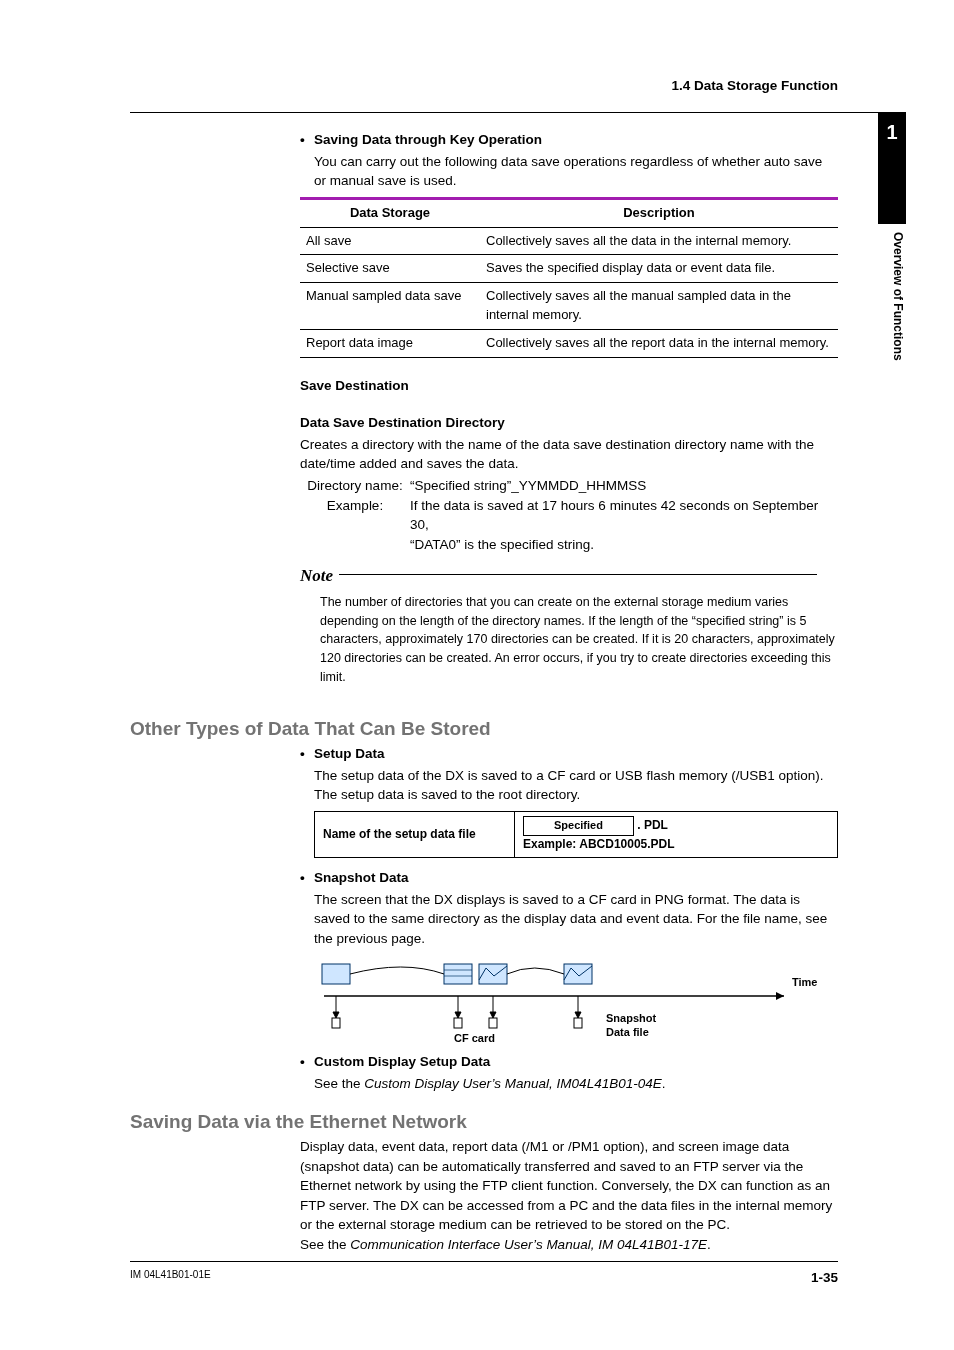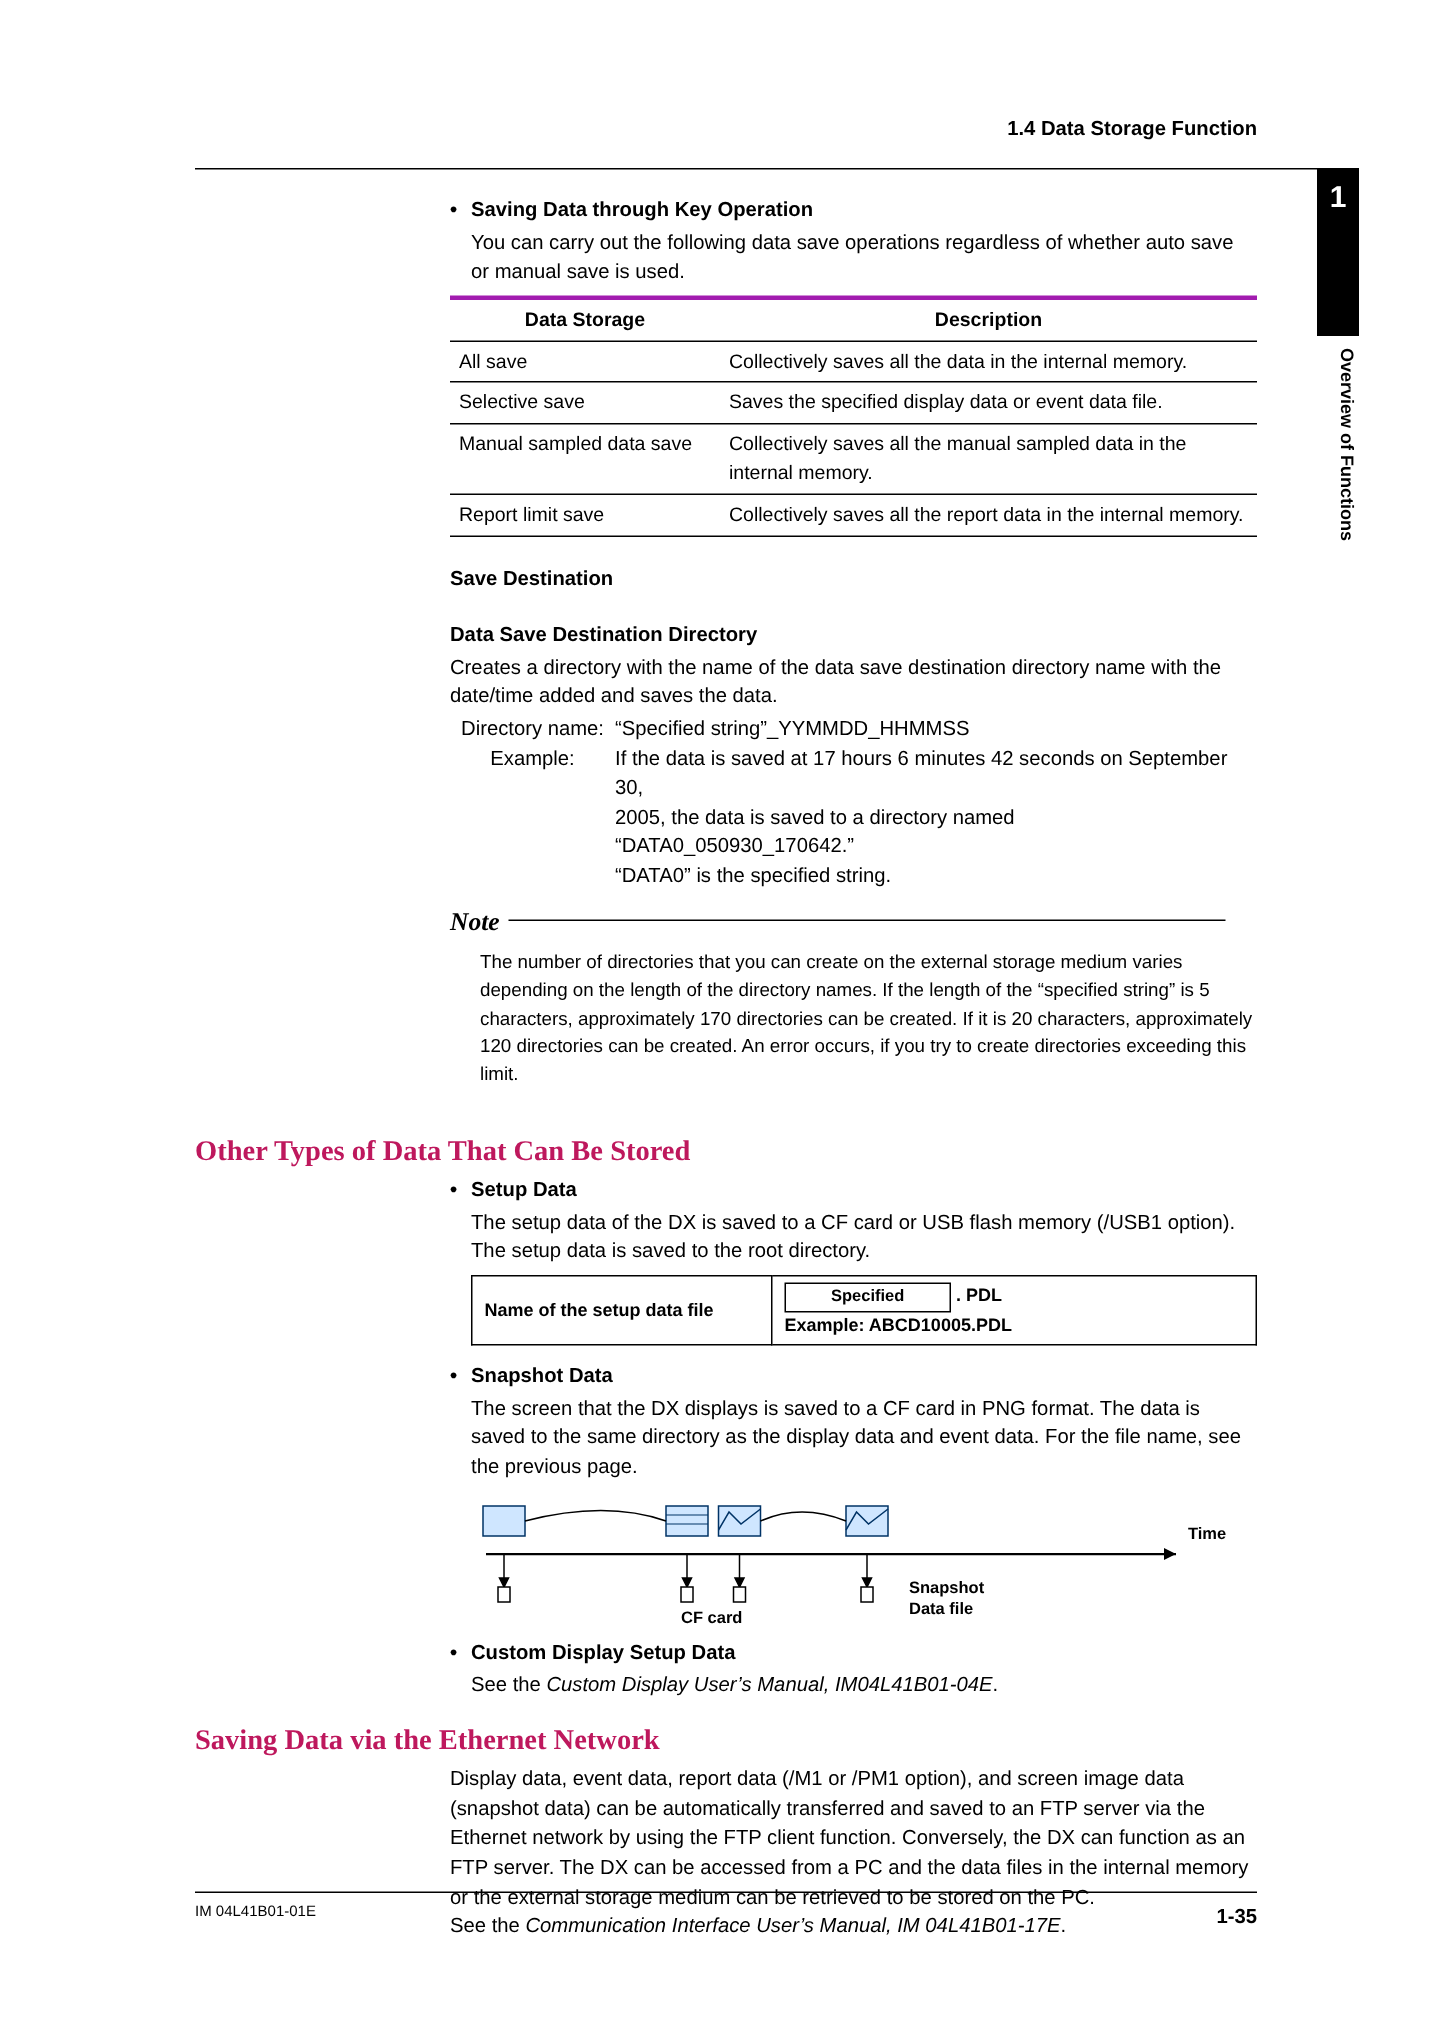--- a/index.html
+++ b/index.html
@@ -19,21 +19,21 @@
   .tbl .col1 { width: 180px; }
   .subhead-bold { font-weight: bold; margin-top: 18px; }
   .dir-block { margin-top: 2px; }
   .dir-line { display: flex; }
   .dir-lbl { width: 110px; flex: 0 0 110px; text-align: center; }
   .dir-val { flex: 1; }
   .ex-indent { margin-left: 110px; }
   .note-head { font-style: italic; font-weight: bold; font-family: "Times New Roman", serif; font-size: 17px; margin-top: 10px; }
   .note-rule { display: inline-block; vertical-align: middle; border-top: 1px solid #000; width: calc(100% - 60px); margin-left: 6px; position: relative; top: -3px; }
   .note-body { font-size: 12.5px; padding: 4px 0 0 20px; line-height: 1.5; }
-  .h2 { font-family: Liberation Serif, serif; font-size: 19px; font-weight: bold; color: #be185d; margin-top: 28px; margin-left: 0; }
+  .h2 { font-family: Liberation Sans, sans-serif; font-size: 19px; font-weight: bold; color: #737373; margin-top: 28px; margin-left: 0; }
   .name-tbl { width: 100%; border-collapse: collapse; margin-top: 6px; font-size: 12px; }
   .name-tbl td { border: 1px solid #000; padding: 4px 8px; vertical-align: middle; }
   .name-tbl .c1 { width: 200px; font-weight: bold; border-right: 1px solid #000; }
   .spec-box { display: inline-block; border: 1px solid #000; padding: 1px 30px; font-size: 11px; font-weight: bold; }
   .pdl { font-weight: bold; }
   .snap-diagram { margin-top: 8px; }
   .footer { position: absolute; bottom: 62px; left: 130px; right: 116px; border-top: 1px solid #000; padding-top: 6px; font-size: 10px; display: flex; justify-content: space-between; }
   .footer .pg { font-weight: bold; font-size: 13.5px; }
   .bullet-row { display: flex; }
   .bullet-row .mark { width: 14px; flex: 0 0 14px; font-weight: bold; }
@@ -77,40 +77,39 @@
           </tr>
         <tr>
             <td>Selective save</td>
             <td>Saves the specified display data or event data file.</td>
           </tr>
         <tr>
             <td>Manual sampled data save</td>
             <td>Collectively saves all the manual sampled data in the internal memory.</td>
           </tr>
         <tr>
-            <td>Report limit save</td>
+            <td>Report data image</td>
             <td>Collectively saves all the report data in the internal memory.</td>
           </tr>
       </tbody>
     </table>
 
     <div class="subhead-bold">Save Destination</div>
 
     <div class="subhead-bold">Data Save Destination Directory</div>
     <div class="para">Creates a directory with the name of the data save destination directory name with the date/time added and saves the data.</div>
     <div class="dir-block">
       <div class="dir-line">
           <div class="dir-lbl">Directory name:</div>
           <div class="dir-val">“Specified string”_YYMMDD_HHMMSS</div>
         </div>
       <div class="dir-line">
           <div class="dir-lbl">Example:</div>
           <div class="dir-val">If the data is saved at 17 hours 6 minutes 42 seconds on September 30,</div>
         </div>
-      <div class="ex-indent">2005, the data is saved to a directory named “DATA0_050930_170642.”</div>
       <div class="ex-indent">“DATA0” is the specified string.</div>
     </div>
 
     <div class="note-head">
       <span>Note</span><span class="note-rule"></span>
     </div>
     <div class="note-body">The number of directories that you can create on the external storage medium varies depending on the length of the directory names. If the length of the “specified string” is 5 characters, approximately 170 directories can be created. If it is 20 characters, approximately 120 directories can be created. An error occurs, if you try to create directories exceeding this limit.</div>
 
   </div>
 

